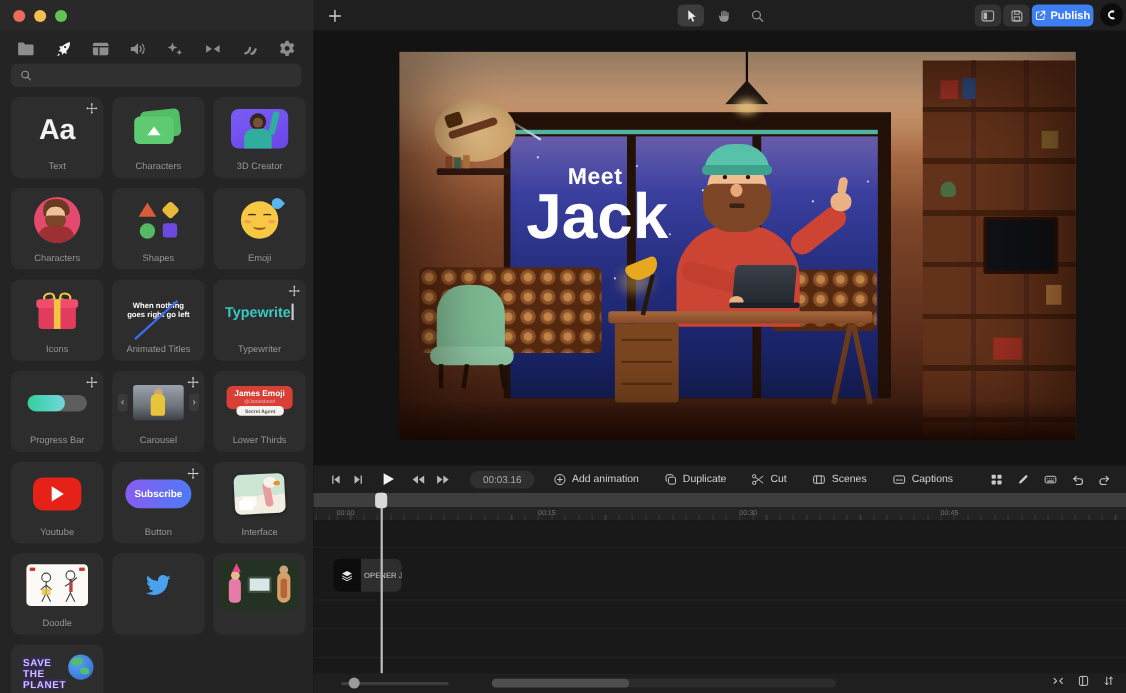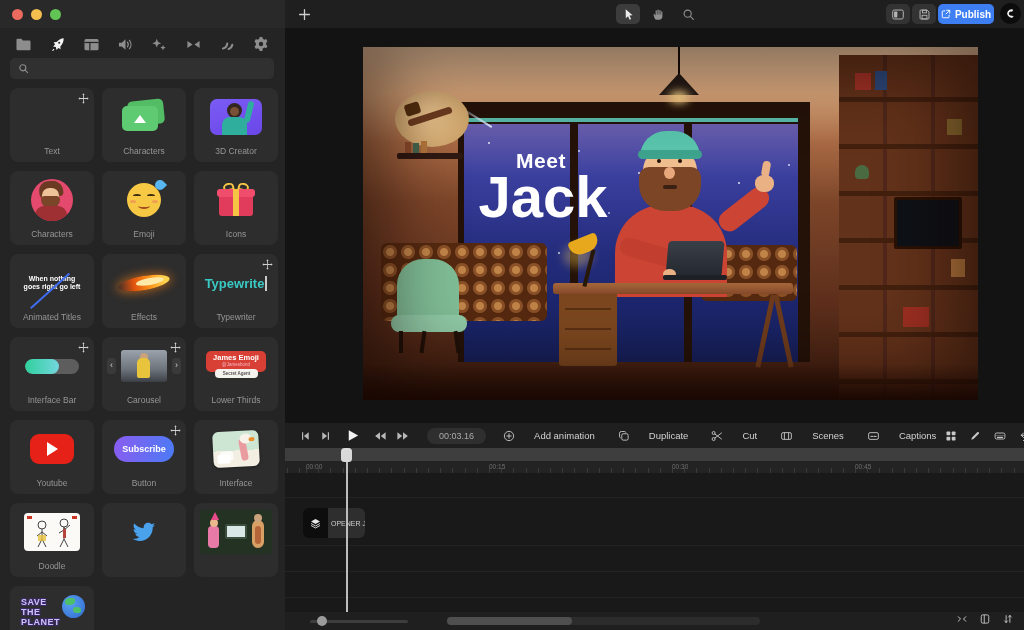--- a/index.html
+++ b/index.html
@@ -154,21 +154,21 @@
 .jack{position:absolute;left:80px;top:116px;width:200px;text-align:center;font-size:58px;font-weight:bold;color:#fff;z-index:8}
 .bshelf{position:absolute;left:476px;top:8px;width:139px;height:345px;background:#63321a;background-image:repeating-linear-gradient(180deg,transparent 0 42px,#43200e 42px 47px),repeating-linear-gradient(90deg,transparent 0 44px,#50271a 44px 48px)}
 .tv{position:absolute;left:531px;top:150px;width:68px;height:52px;background:#0e1116;border:3px solid #291104;border-radius:2px;z-index:2}
 .bb{position:absolute;z-index:2}
 .vign{position:absolute;inset:0;box-shadow:inset 0 0 70px 24px rgba(15,4,0,.55);z-index:9;pointer-events:none}
 .floorsh{position:absolute;left:0;bottom:0;width:100%;height:36px;background:linear-gradient(180deg,rgba(30,12,4,0),#240c04);z-index:8}
 
 
 .controlbar{position:absolute;left:0;top:395px;width:739px;height:25px;background:#1f1f1f;display:flex;align-items:center;padding:0 14px;gap:9px}
 .cico{display:flex;align-items:center;justify-content:center;cursor:pointer}
-.cbtn{display:flex;align-items:center;gap:19px;color:#d2d2d2;font-size:9.5px;cursor:pointer;white-space:nowrap}
+.cbtn{display:flex;align-items:center;gap:5px;color:#d2d2d2;font-size:9.5px;cursor:pointer;white-space:nowrap}
 .timecode{background:#2f2f2f;border-radius:9px;color:#ababab;font-size:9px;padding:3px 12px;margin:0 8px;cursor:default}
 .rightIcons{margin-left:auto;display:flex;align-items:center;gap:12px}
 
 
 .scrub{position:absolute;left:0;top:420px;width:739px;height:13px;background:#3e3e3e;cursor:pointer}
 .ruler{position:absolute;left:0;top:433px;width:739px;height:12px;background:#232323;background-image:repeating-linear-gradient(90deg,#3a3a3a 0 1px,transparent 1px 12.2px);background-position:21px 0;background-size:100% 5px;background-repeat:repeat-x;background-position-y:7px;cursor:pointer}
 .rlab{position:absolute;top:2px;font-size:6.5px;color:#6f6f6f}
 .tracks{position:absolute;left:0;top:445px;width:739px;height:139px;background:#191919}
 .tsep{position:absolute;left:0;width:739px;height:1px;background:#232323}
 .playline{position:absolute;left:61px;top:420px;width:1.5px;height:164px;background:#bdbdbd;z-index:12}
@@ -304,20 +304,23 @@
           <path d="M10.3 10.3L14 14" stroke="#8d8d8d" stroke-width="1.6" stroke-linecap="round"></path>
         </svg>
     </div>
 
     <div class="cards">
 
       <div class="card">
         <svg class="mv" viewBox="0 0 16 16">
             <path d="M7.4 3h1.2v10H7.4zM3 7.4h10v1.2H3zM8 .5L6.3 3h3.4zM8 15.5L6.3 13h3.4zM.5 8L3 6.3v3.4zM15.5 8L13 6.3v3.4z" fill="#cfcfcf"></path>
           </svg>
+        <div class="thumb">
+            <span class="t-aa">Aa</span>
+          </div>
         <div class="lbl">Text</div>
       </div>
       <div class="card">
         <div class="thumb">
             <div class="bg-back"></div>
             <div class="bg-front">
               <div class="bg-mtn"></div>
             </div>
           </div>
         <div class="lbl">Characters</div>
@@ -337,20 +340,31 @@
       <div class="card">
         <div class="thumb">
             <div class="chrc">
               <div class="hair"></div>
               <div class="face"></div>
               <div class="brd"></div>
               <div class="shirt"></div>
             </div>
           </div>
         <div class="lbl">Characters</div>
+      </div>
+      <div class="card">
+        <div class="thumb">
+            <div class="shp">
+              <div class="tri"></div>
+              <div class="dia"></div>
+              <div class="cir"></div>
+              <div class="sq"></div>
+            </div>
+          </div>
+        <div class="lbl">Shapes</div>
       </div>
       <div class="card">
         <div class="thumb">
             <div class="emj">
               <div class="ey" style="left:6px"></div>
               <div class="ey" style="right:6px"></div>
               <div class="bl" style="left:3px"></div>
               <div class="bl" style="right:3px"></div>
               <div class="sm"></div>
               <div class="dr"></div>
@@ -370,26 +384,20 @@
             </div>
           </div>
         <div class="lbl">Icons</div>
       </div>
       <div class="card">
         <div class="thumb">
             <div class="atitle"><span>When nothing goes right go left</span><div class="slash"></div></div>
           </div>
         <div class="lbl">Animated Titles</div>
       </div>
-      <div class="card">
-        <div class="thumb">
-            <div class="fx"></div>
-          </div>
-        <div class="lbl">Effects</div>
-      </div>
 
       <div class="card">
         <svg class="mv" viewBox="0 0 16 16">
             <path d="M7.4 3h1.2v10H7.4zM3 7.4h10v1.2H3zM8 .5L6.3 3h3.4zM8 15.5L6.3 13h3.4zM.5 8L3 6.3v3.4zM15.5 8L13 6.3v3.4z" fill="#cfcfcf"></path>
           </svg>
         <div class="thumb">
             <div class="tpw">
               <span>Typewrite</span>
               <span class="cur"></span>
             </div>
@@ -398,21 +406,21 @@
       </div>
       <div class="card">
         <svg class="mv" viewBox="0 0 16 16">
             <path d="M7.4 3h1.2v10H7.4zM3 7.4h10v1.2H3zM8 .5L6.3 3h3.4zM8 15.5L6.3 13h3.4zM.5 8L3 6.3v3.4zM15.5 8L13 6.3v3.4z" fill="#cfcfcf"></path>
           </svg>
         <div class="thumb">
             <div class="pbar">
               <div class="fill"></div>
             </div>
           </div>
-        <div class="lbl">Interface Bar</div>
+        <div class="lbl">Progress Bar</div>
       </div>
       <div class="card">
         <svg class="mv" viewBox="0 0 16 16">
             <path d="M7.4 3h1.2v10H7.4zM3 7.4h10v1.2H3zM8 .5L6.3 3h3.4zM8 15.5L6.3 13h3.4zM.5 8L3 6.3v3.4zM15.5 8L13 6.3v3.4z" fill="#cfcfcf"></path>
           </svg>
         <div class="thumb">
             <div class="caro">
               <div class="ar" style="left:0">‹</div>
               <div class="ph">
                 <div class="fhd"></div>

